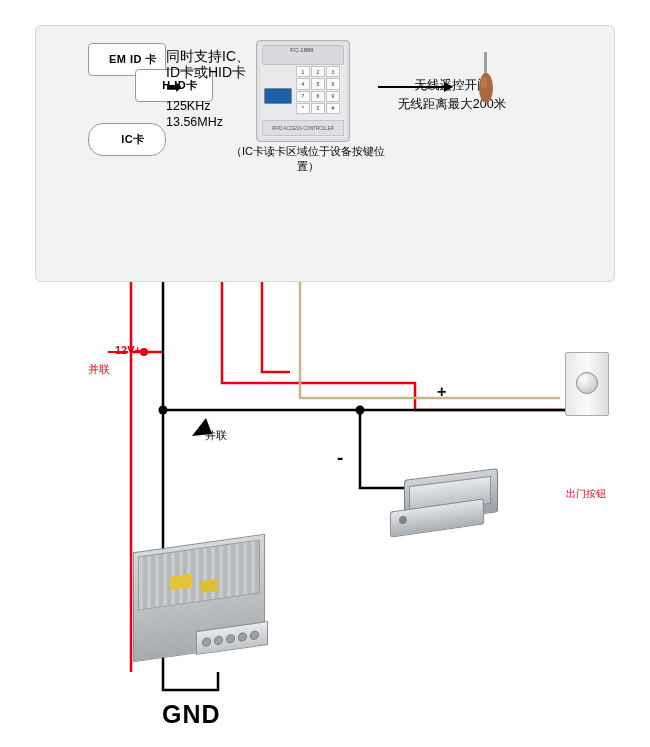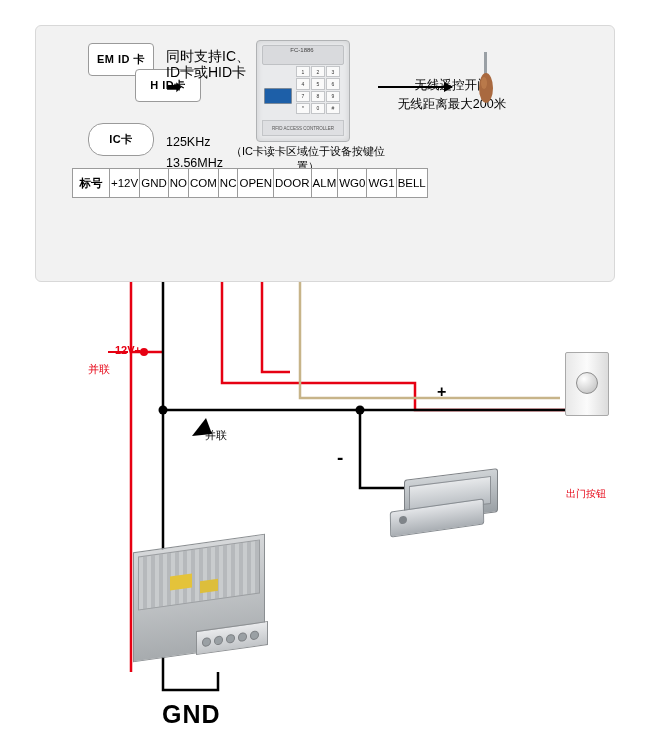--- a/index.html
+++ b/index.html
@@ -13,29 +13,29 @@
   
   #panel{
     left:35px;top:25px;width:578px;height:255px;
     background:#f2f2f2;border:1px solid #d8d8d8;border-radius:6px;
   }
 
   
   .cardbox{
     width:64px;height:31px;background:#fff;border:1px solid #9a9a9a;
     border-radius:4px;display:flex;align-items:center;justify-content:center;
-    font-size:11px;font-weight:bold;letter-spacing:.5px;
+    font-size:11px;font-weight:bold;letter-spacing:.5px;padding-left:12px;
   }
   #card0{left:88px;top:43px;}
   #card1{left:88px;top:69px;margin-left:47px;}
   #card2{left:88px;top:123px;border-radius:15px;}
 
   .note{font-size:14px;line-height:16px;}
   #support{left:166px;top:48px;width:86px;}
-  #freq{left:166px;top:98px;width:80px;font-size:12.5px;line-height:21px;margin-top:34px;}
+  #freq{left:166px;top:98px;width:80px;font-size:12.5px;line-height:16px;}
   #arrow1{left:166px;top:80px;font-size:19px;line-height:14px;font-weight:bold;}
 
   
   #reader{
     left:256px;top:40px;width:92px;height:100px;background:#e9eaec;
     border:1px solid #b0b2b4;border-radius:4px;
     box-shadow:inset 0 0 6px rgba(0,0,0,.12);
   }
   #readerTop{left:262px;top:45px;width:80px;height:18px;background:#d9dadd;border:1px solid #bfc1c4;border-radius:2px;}
   #readerLabel{left:262px;top:47px;width:80px;text-align:center;font-size:6px;color:#444;}
@@ -160,34 +160,20 @@
 <svg class="abs" id="remote" viewBox="0 0 16 52">
   <rect x="6" y="0" width="3" height="22" fill="#9aa0a5"></rect>
   <ellipse cx="8" cy="36" rx="7" ry="15" fill="#a9693f"></ellipse>
   <ellipse cx="6" cy="31" rx="3" ry="6" fill="#c08050" opacity=".7"></ellipse>
 </svg>
 
 <div class="abs" id="caption">（IC卡读卡区域位于设备按键位置）</div>
 
 <table class="abs" id="tbl">
   <tbody>
-  <tr>
-    <td class="hdr">标号</td>
-    <td class="lbl">+12V</td>
-    <td class="lbl">GND</td>
-    <td class="lbl">NO</td>
-    <td class="lbl">COM</td>
-    <td class="lbl">NC</td>
-    <td class="lbl">OPEN</td>
-    <td class="lbl">DOOR</td>
-    <td class="lbl">ALM</td>
-    <td class="lbl">WG0</td>
-    <td class="lbl">WG1</td>
-    <td class="lbl" colspan="2">BELL</td>
-  </tr>
 </tbody>
   </table>
 
 <div class="abs" id="lbl12v">12V+</div>
 <div class="abs" id="lblPar1">并联</div>
 <div class="abs" id="lblPar2">并联</div>
 <div class="abs" id="lblPlus">+</div>
 <div class="abs" id="lblMinus">-</div>
 <div class="abs" id="lblBtn">出门按钮</div>
 <div class="abs" id="lblGnd">GND</div>

